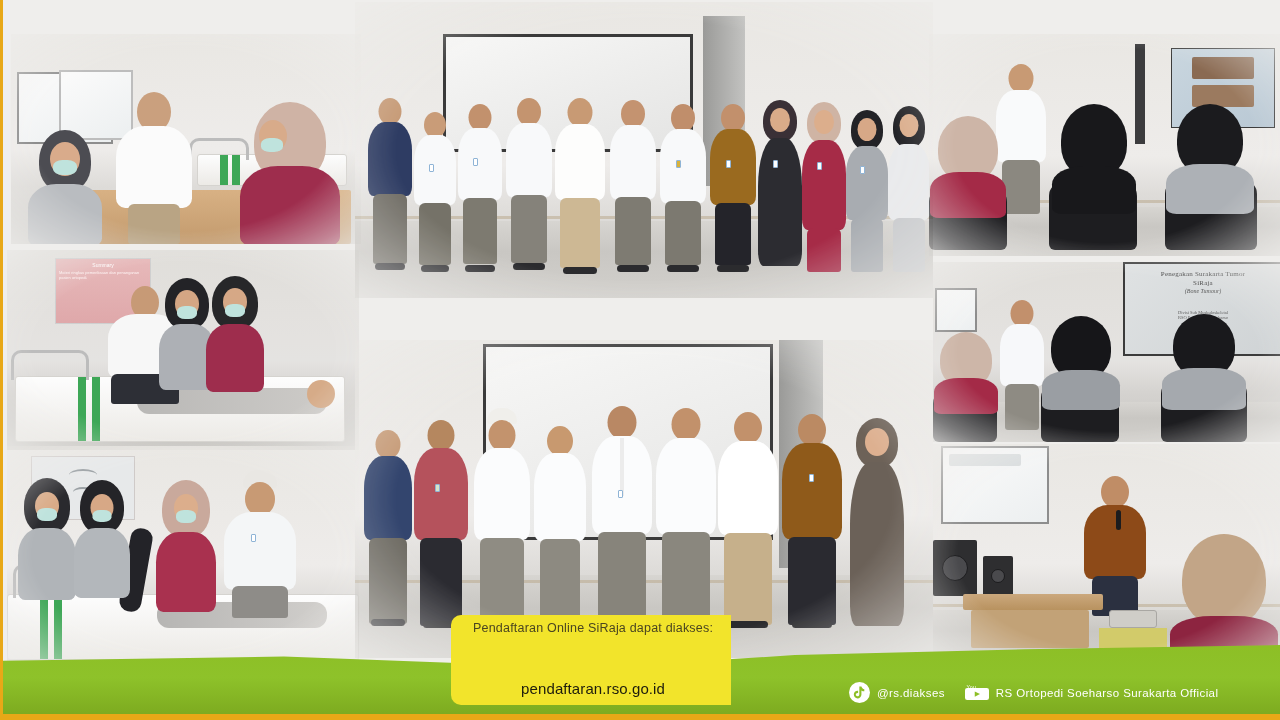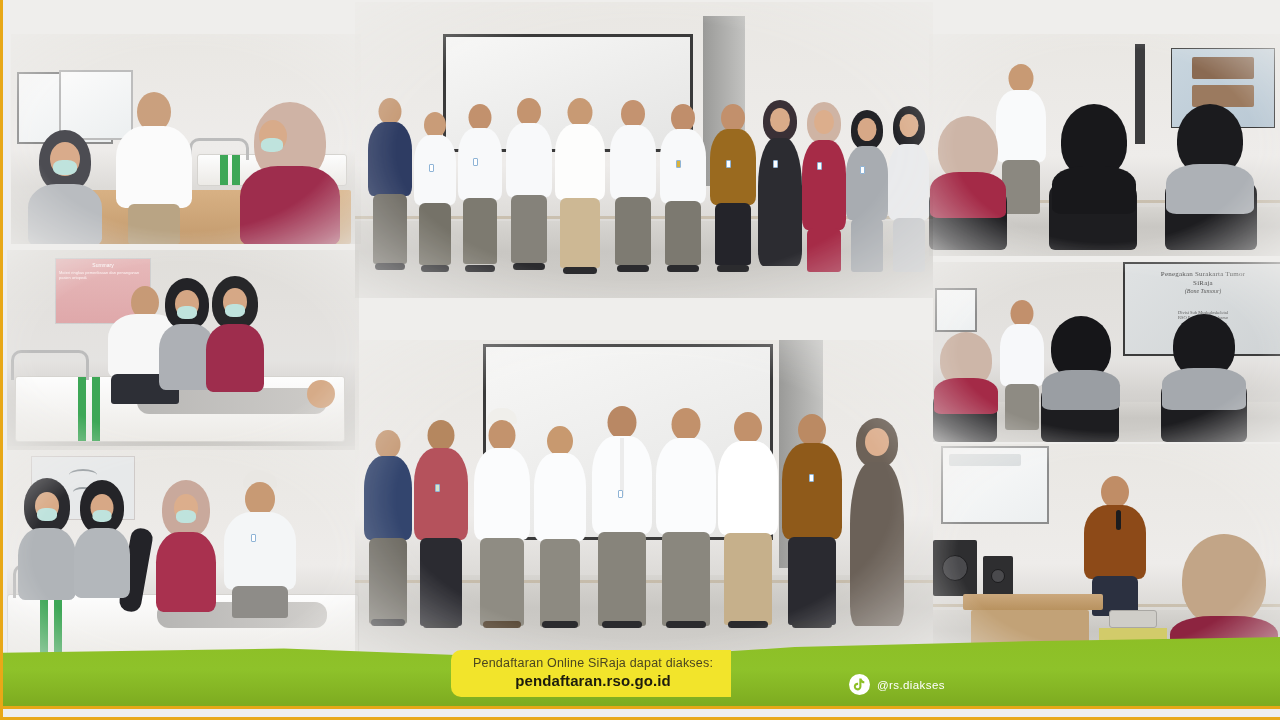--- a/index.html
+++ b/index.html
@@ -157,21 +157,21 @@
     position:absolute; left:50%; top:50%; transform:translate(-50%,-50%);
     border-radius:50%; background:#4a4a4d; border:1px solid #1c1c1e;
   }
   .desk{
     position:absolute; background:linear-gradient(to bottom,#cba87d,#b8925f);
     border-radius:2px;
   }
 
   
   .footer{
-    position:absolute; left:0; right:0; bottom:8px; height:72px;
+    position:absolute; left:0; right:0; bottom:0; height:72px;
     overflow:visible;
   }
   .footer-green{
     position:absolute; left:0; right:0; bottom:0; height:72px;
     background:linear-gradient(to bottom,#8dbf26 0%,#8ec22a 45%,#7ca91f 100%);
     clip-path: polygon(0 22%, 22% 16%, 46% 32%, 62% 14%, 80% 6%, 100% 0%, 100% 100%, 0 100%);
   }
   .footer-bottomrule{
     position:absolute; left:0; right:0; bottom:0; height:3px; background:#e8a817;
   }
@@ -181,21 +181,21 @@
     background:#f2e42b;
     padding:5px 18px 7px 22px;
     border-radius:10px 0 0 10px;
     text-align:center;
     box-shadow:0 0 0 0 rgba(0,0,0,0);
   }
   .yc-line1{
     font-size:12.5px; color:#4a4520; letter-spacing:.2px; line-height:1.35;
   }
   .yc-line2{
-    font-size:15px; font-weight:bold; color:#1d1c0d; letter-spacing:.1px; line-height:1.2;
+    font-size:15px; font-weight:normal; color:#1d1c0d; letter-spacing:.1px; line-height:1.2;margin-top:43px;
   }
 
   .social-left{
     position:absolute; left:86px; bottom:14px;
     display:flex; align-items:center; gap:18px;
   }
   .social-right{
     position:absolute; left:846px; bottom:14px;
     display:flex; align-items:center; gap:20px;
   }
@@ -641,19 +641,31 @@
         <span class="ico">
           <span class="ico-tiktok">
             <svg viewBox="0 0 24 24" width="21" height="21" style="position:absolute;left:0;top:0;">
               <path d="M14.2 5.2c.5 1.7 1.6 2.9 3.3 3.2v2.3c-1.2 0-2.3-.3-3.3-1v4.6c0 2.6-2 4.5-4.4 4.5s-4.3-2-4.3-4.4c0-2.6 2.3-4.7 4.9-4.3v2.4c-1.4-.3-2.6.6-2.6 1.9 0 1.1.9 2 2 2s2-.9 2-2.1V5.2h2.4z" fill="#8dbf26"></path>
             </svg>
           </span>
         </span>
         <span>@rs.diakses</span>
       </div>
 
+      <div class="social small">
+        <span class="ico">
+          <span class="ico-yt">
+            <svg viewBox="0 0 32 22" width="24" height="17">
+              <rect x="0" y="5" width="32" height="16" rx="3" fill="#fff"></rect>
+              <path d="M13 9.5 L20 13 L13 16.5 Z" fill="#8dbf26"></path>
+              <text x="2" y="6" font-size="7" fill="#fff" font-family="Liberation Sans, sans-serif">You</text>
+            </svg>
+          </span>
+        </span>
+        <span>RS Ortopedi Soeharso Surakarta Official</span>
+      </div>
 
     </div>
 
     <div class="footer-bottomrule"></div>
   </div>
 
 </div>
 
 </body></html>

